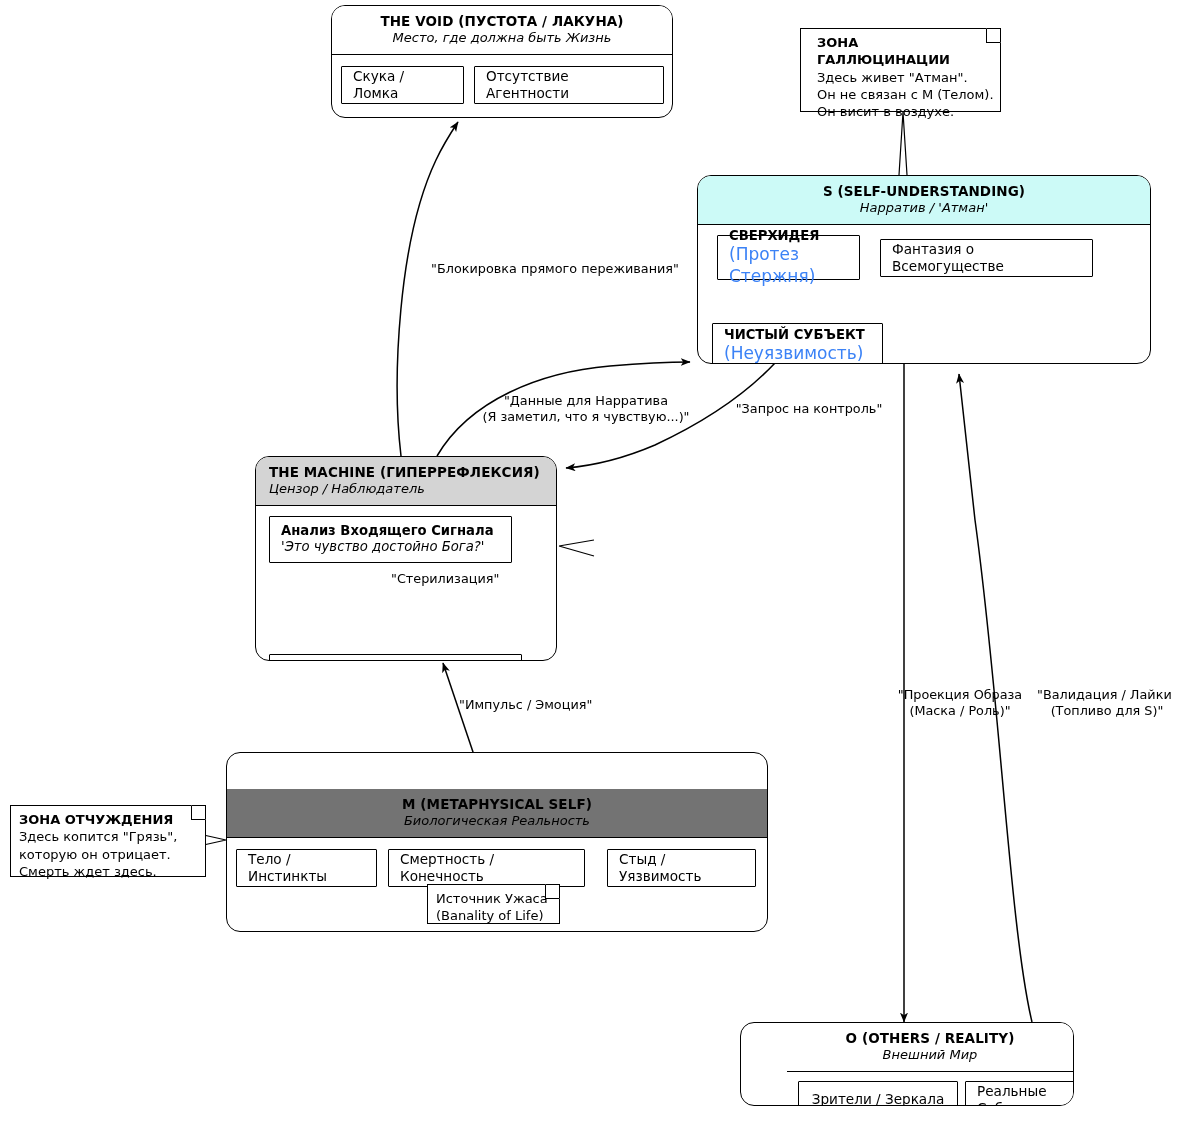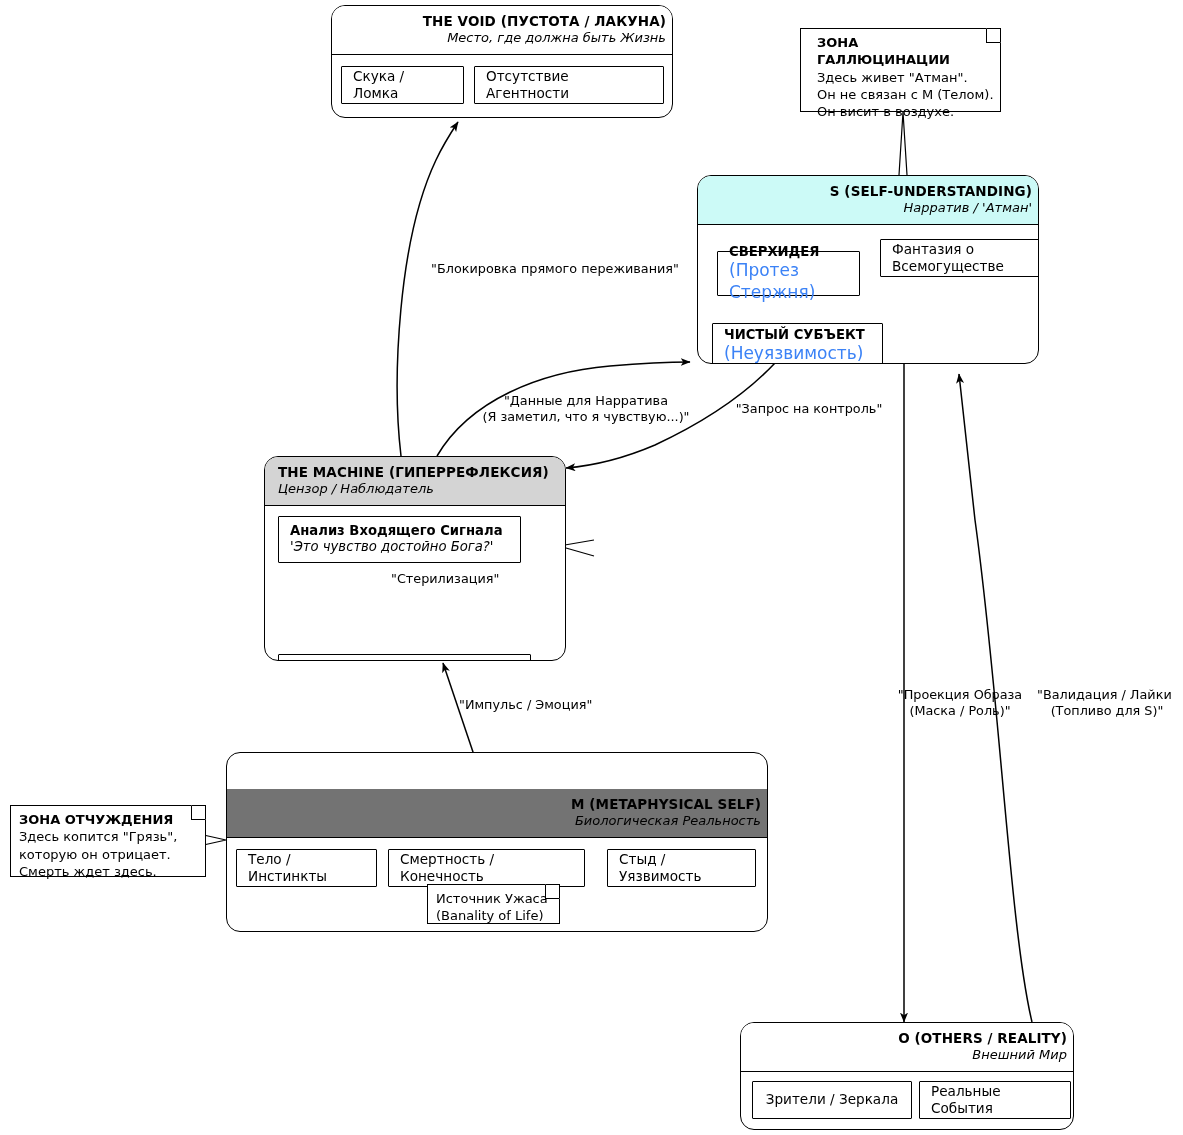--- a/index.html
+++ b/index.html
@@ -17,21 +17,21 @@
 
   
   .cluster {
     position: absolute;
     border: 1.6px solid #000;
     border-radius: 14px;
     background: #fff;
     overflow: hidden;
   }
   .cluster .hdr {
-    text-align: right;
+    text-align: center;
     padding: 7px 6px 7px;
     border-bottom: 1.6px solid #000;
     line-height: 1.28;
   }
   .cluster .hdr .t1 {
     font-weight: bold;
     font-size: 13.5px;
     letter-spacing: .1px;
     color:#000;
     display:block;
@@ -135,41 +135,41 @@
     <div class="body">
       <div class="chip center" style="left:9px; top:11px; width:123px; height:38px;">
         <span class="p">Скука / Ломка</span>
       </div>
       <div class="chip center" style="left:142px; top:11px; width:190px; height:38px;">
         <span class="p">Отсутствие Агентности</span>
       </div>
     </div>
   </div>
 
-  <div class="cluster" style="left:697px; top:175px; width:342px; height:189px;">
+  <div class="cluster" style="left:697px; top:175px; width:454px; height:189px;">
     <div class="hdr" style="background:#ccfaf7;">
       <span class="t1">S (SELF-UNDERSTANDING)</span>
       <span class="t2">Нарратив / 'Атман'</span>
     </div>
     <div class="body">
-      <div class="chip" style="left:19px; top:26px; width:143px; height:45px;">
+      <div class="chip" style="left:19px; top:10px; width:143px; height:45px;">
         <span class="b">СВЕРХИДЕЯ</span>
         <span class="s">(Протез Стержня)</span>
       </div>
       <div class="chip center" style="left:182px; top:14px; width:213px; height:38px;">
         <span class="p">Фантазия о Всемогуществе</span>
       </div>
       <div class="chip" style="left:14px; top:98px; width:171px; height:45px;">
         <span class="b">ЧИСТЫЙ СУБЪЕКТ</span>
         <span class="s">(Неуязвимость)</span>
       </div>
     </div>
   </div>
 
-  <div class="cluster" style="left:264px; top:456px; width:302px; height:205px;">
+  <div class="cluster" style="left:255px; top:456px; width:302px; height:205px;">
     <div class="hdr" style="background:#d4d4d4; text-align:left; padding-left:13px;">
       <span class="t1">THE MACHINE (ГИПЕРРЕФЛЕКСИЯ)</span>
       <span class="t2">Цензор / Наблюдатель</span>
     </div>
     <div class="body">
       <div class="chip" style="left:13px; top:10px; width:243px; height:47px;">
         <span class="b">Анализ Входящего Сигнала</span>
         <span class="i">'Это чувство достойно Бога?'</span>
       </div>
       <div class="chip" style="left:13px; top:148px; width:253px; height:45px;">
@@ -190,21 +190,21 @@
       </div>
       <div class="chip center" style="left:161px; top:11px; width:197px; height:38px;">
         <span class="p">Смертность / Конечность</span>
       </div>
       <div class="chip center" style="left:380px; top:11px; width:149px; height:38px;">
         <span class="p">Стыд / Уязвимость</span>
       </div>
     </div>
   </div>
 
-  <div class="cluster" style="left:740px; top:1022px; width:334px; height:108px;">
+  <div class="cluster" style="left:740px; top:1022px; width:334px; height:84px;padding-left:46px;">
     <div class="hdr" style="background:#ffffff;">
       <span class="t1">O (OTHERS / REALITY)</span>
       <span class="t2">Внешний Мир</span>
     </div>
     <div class="body">
       <div class="chip center" style="left:11px; top:9px; width:160px; height:38px;">
         <span class="p">Зрители / Зеркала</span>
       </div>
       <div class="chip center" style="left:178px; top:9px; width:152px; height:38px;">
         <span class="p">Реальные События</span>

